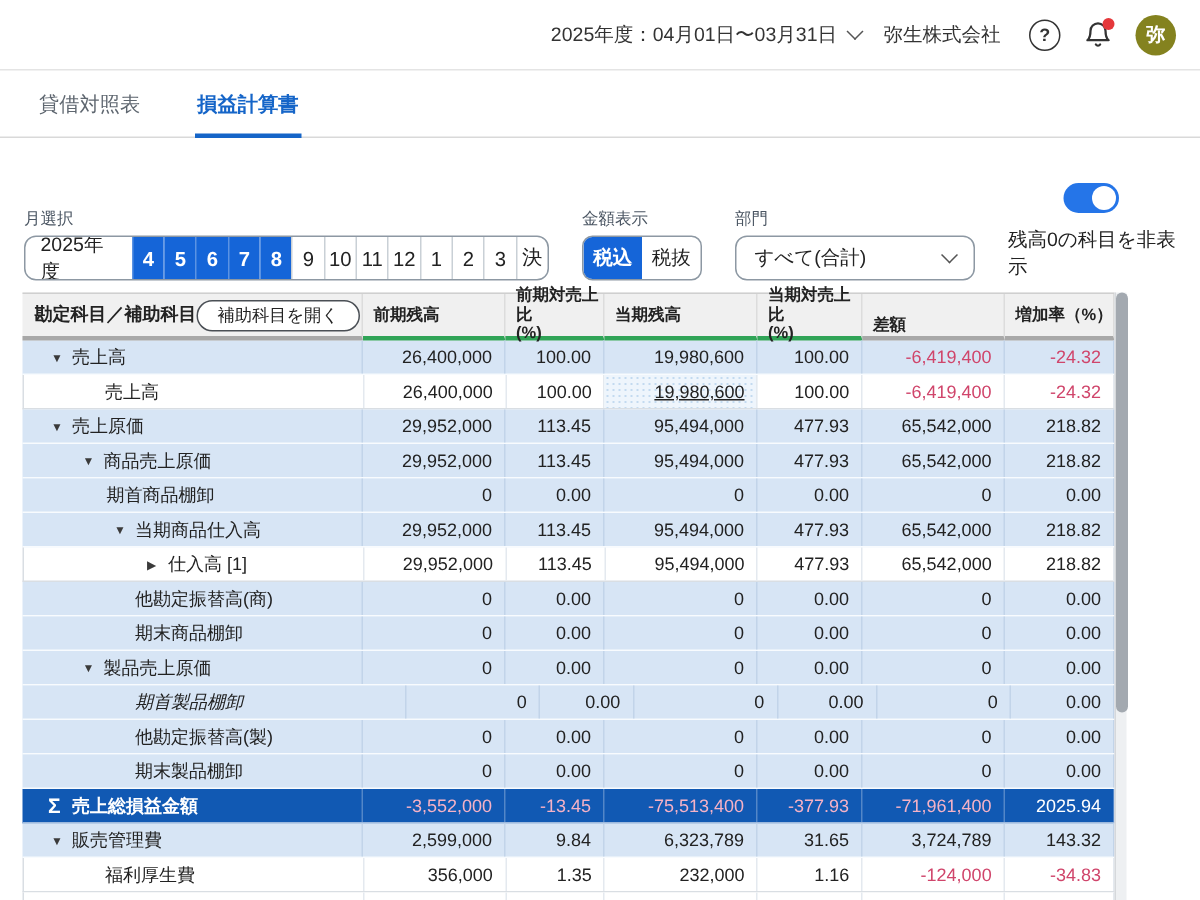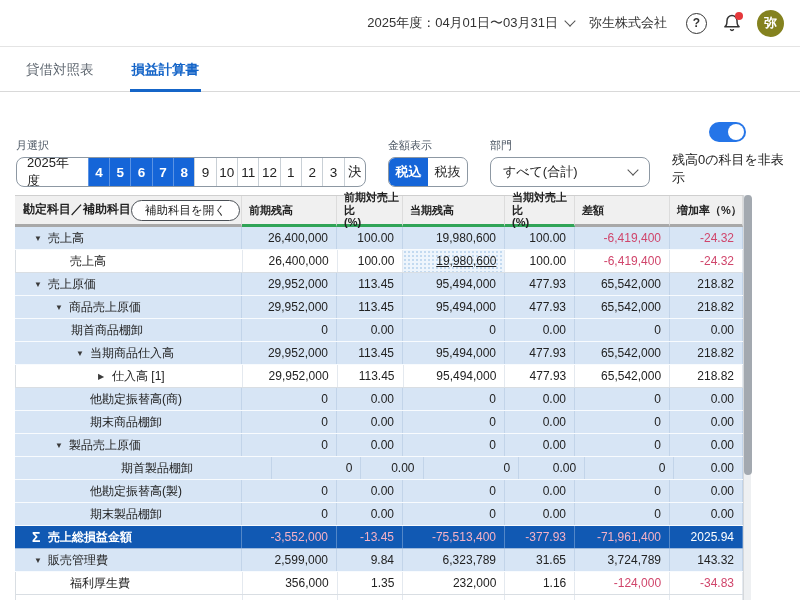--- a/index.html
+++ b/index.html
@@ -171,21 +171,21 @@
         <span>前期対売上比</span>
         <span>(%)</span>
       </div>
       <div class="hc green" style="width: 102px;">
         <span>当期残高</span>
       </div>
       <div class="hc green" style="width: 70px;">
         <span>当期対売上比</span>
         <span>(%)</span>
       </div>
-      <div class="hc " style="width: 95px;">
+      <div class="hc " style="width: 95px; justify-content: flex-end;">
         <span>差額</span>
       </div>
       <div class="hc " style="width: 73px;">
         <span>増加率（%）</span>
       </div>
     </div>
   <div id="tbody">
       <div class="trow blue">
         <div class="tc tc-name" style="width: 227px; padding-left: 19px;">
           <span class="marker">▼</span>
@@ -420,21 +420,21 @@
           <span>0.00</span>
         </div>
         <div class="tc tc-num" style="width: 95px;">
           <span>0</span>
         </div>
         <div class="tc tc-num" style="width: 73px;">
           <span>0.00</span>
         </div>
       </div>
       <div class="trow blue">
-        <div class="tc tc-name" style="width: 269px; padding-left: 92px;">
+        <div class="tc tc-name" style="width: 269px; padding-left: 61px; font-style: italic;">
           <span class="marker"></span>
           <span class="rname">期首製品棚卸</span>
         </div>
         <div class="tc tc-num" style="width: 95px;">
           <span>0</span>
         </div>
         <div class="tc tc-num" style="width: 66px;">
           <span>0.00</span>
         </div>
         <div class="tc tc-num" style="width: 102px;">

